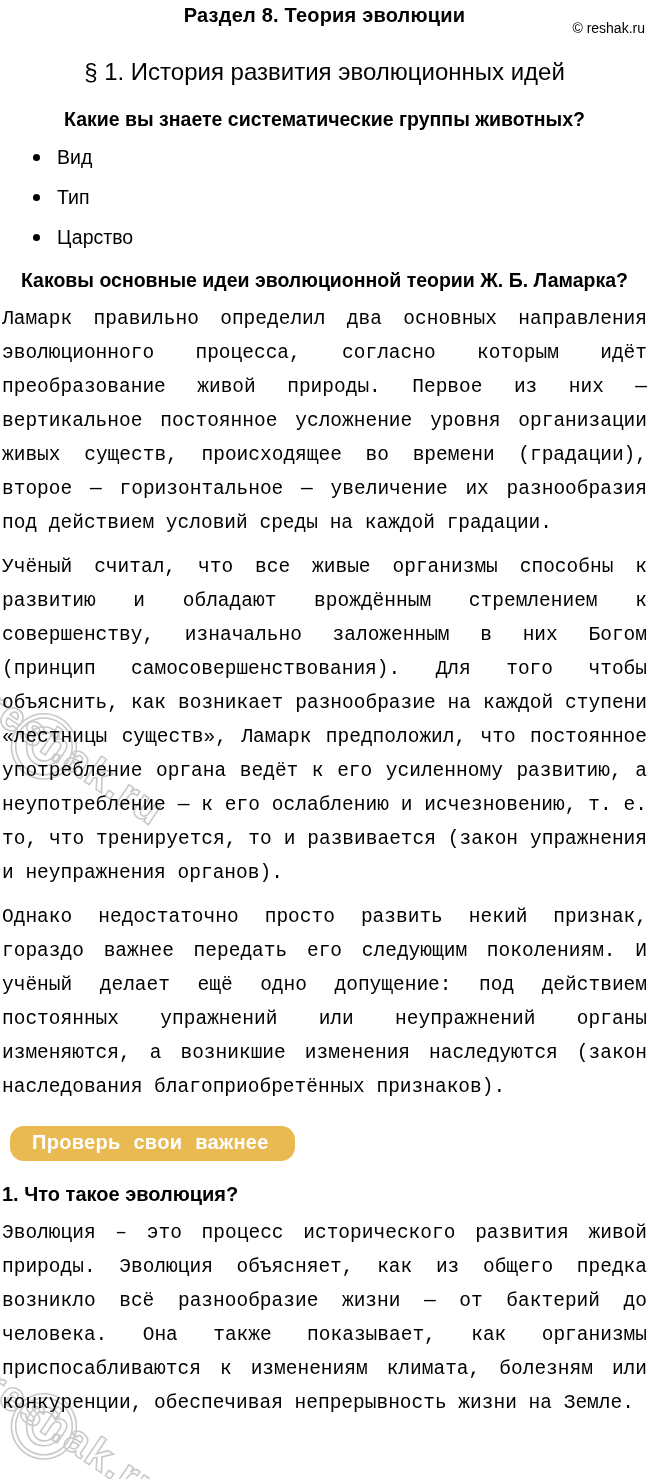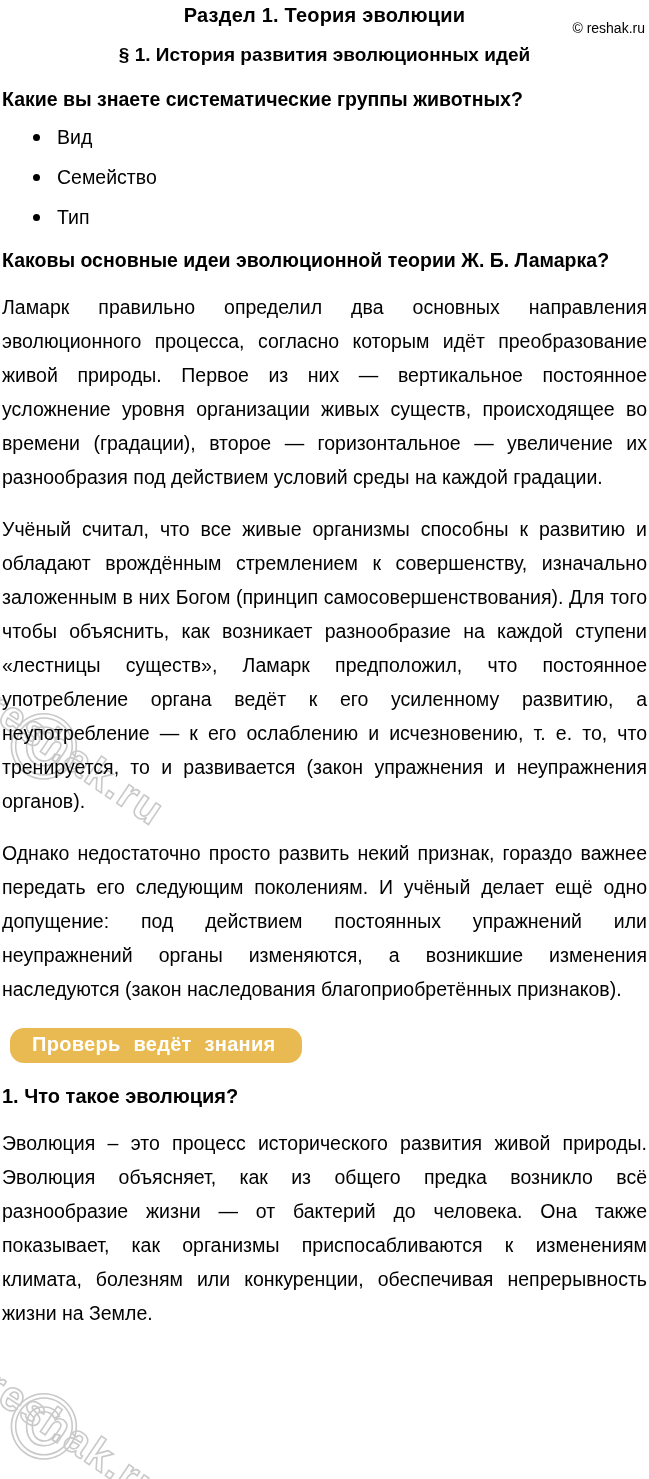--- a/index.html
+++ b/index.html
@@ -26,30 +26,31 @@
   .copyright {
     position: absolute;
     top: 16px;
     right: 2px;
     font-family: Liberation Sans, sans-serif;
     font-size: 14px;
     font-weight: normal;
   }
 
   .paragraph-title {
-    margin-top: 12px;
+    margin-top: 26px;
     text-align: center;
-    font-size: 19px;
-    font-weight: bold;
+    font-size: 24px;
+    font-weight: normal;
   }
 
   .question-heading {
     margin-top: 22px;
     font-size: 19.5px;
     font-weight: bold;
+    text-align: center;
   }
 
   
   .taxon-list { margin: 16px 0 8px 0; padding: 0; list-style: none; }
   .taxon-list li {
     position: relative;
     padding-left: 55px;
     font-size: 19.5px;
     line-height: 20px;
     margin-bottom: 20px;
@@ -58,25 +59,26 @@
     position: absolute;
     left: 31px;
     top: 7px;
     width: 7px;
     height: 7px;
     border-radius: 50%;
     background: #000;
   }
 
   .body-paragraph {
-    margin: 18px 0 0 0;
+    margin: 10px 0 0 0;
     font-size: 19.5px;
     line-height: 34px;
     text-align: justify;
     text-align-last: left;
+    font-family: Liberation Mono, monospace;
   }
 
   
   .badge {
     display: inline-block;
     margin: 22px 0 0 8px;
     background: #e9ba52;
     color: #ffffff;
     font-size: 20px;
     font-weight: bold;
@@ -138,40 +140,40 @@
     <span class="wm-copy">©</span>
   </div>
   <div class="watermark bottom">
     <span class="wm-text">reshak.ru</span>
     <span class="wm-copy">©</span>
   </div>
 
   <div class="content">
 
     <div class="header">
-      <div class="section-title">Раздел 1. Теория эволюции</div>
+      <div class="section-title">Раздел 8. Теория эволюции</div>
       <div class="copyright">© reshak.ru</div>
     </div>
 
     <div class="paragraph-title">§ 1. История развития эволюционных идей</div>
 
     <div class="question-heading">Какие вы знаете систематические группы животных?</div>
 
     <ul class="taxon-list">
       <li><span class="dot"></span><span>Вид</span></li>
-      <li><span class="dot"></span><span>Семейство</span></li>
       <li><span class="dot"></span><span>Тип</span></li>
+      <li><span class="dot"></span><span>Царство</span></li>
     </ul>
 
     <div class="question-heading">Каковы основные идеи эволюционной теории Ж. Б. Ламарка?</div>
 
     <p class="body-paragraph">Ламарк правильно определил два основных направления эволюционного процесса, согласно которым идёт преобразование живой природы. Первое из них — вертикальное постоянное усложнение уровня организации живых существ, происходящее во времени (градации), второе — горизонтальное — увеличение их разнообразия под действием условий среды на каждой градации.</p>
     <p class="body-paragraph">Учёный считал, что все живые организмы способны к развитию и обладают врождённым стремлением к совершенству, изначально заложенным в них Богом (принцип самосовершенствования). Для того чтобы объяснить, как возникает разнообразие на каждой ступени «лестницы существ», Ламарк предположил, что постоянное употребление органа ведёт к его усиленному развитию, а неупотребление — к его ослаблению и исчезновению, т. е. то, что тренируется, то и развивается (закон упражнения и неупражнения органов).</p>
     <p class="body-paragraph">Однако недостаточно просто развить некий признак, гораздо важнее передать его следующим поколениям. И учёный делает ещё одно допущение: под действием постоянных упражнений или неупражнений органы изменяются, а возникшие изменения наследуются (закон наследования благоприобретённых признаков).</p>
 
-    <div class="badge">Проверь ведёт знания</div>
+    <div class="badge">Проверь свои важнее</div>
 
     <div class="answer-heading">1. Что такое эволюция?</div>
 
     <p class="body-paragraph">Эволюция – это процесс исторического развития живой природы. Эволюция объясняет, как из общего предка возникло всё разнообразие жизни — от бактерий до человека. Она также показывает, как организмы приспосабливаются к изменениям климата, болезням или конкуренции, обеспечивая непрерывность жизни на Земле.</p>
 
   </div>
 </div>
 
 </body></html>

